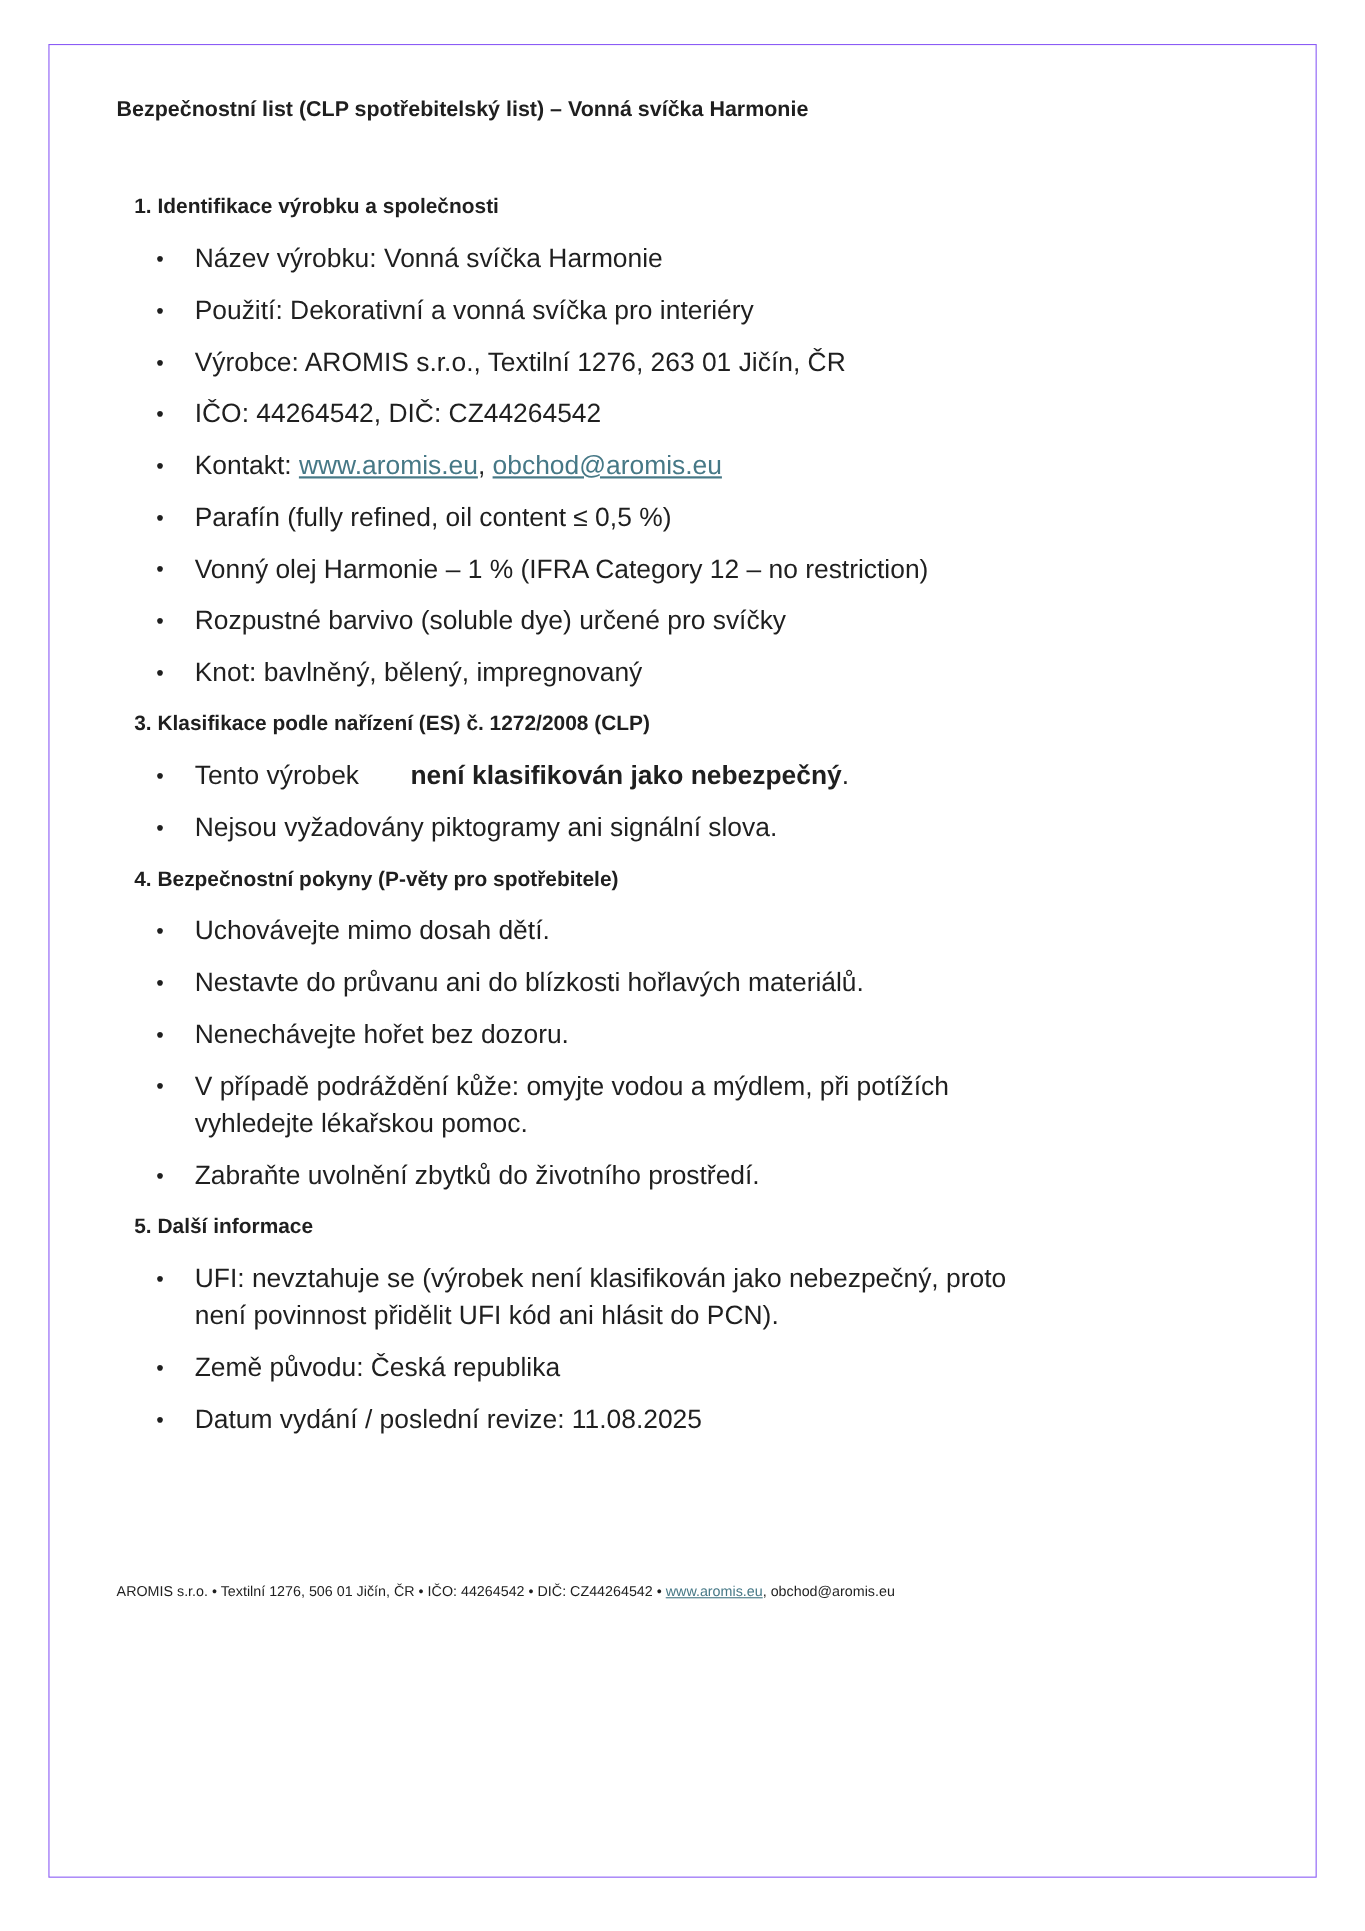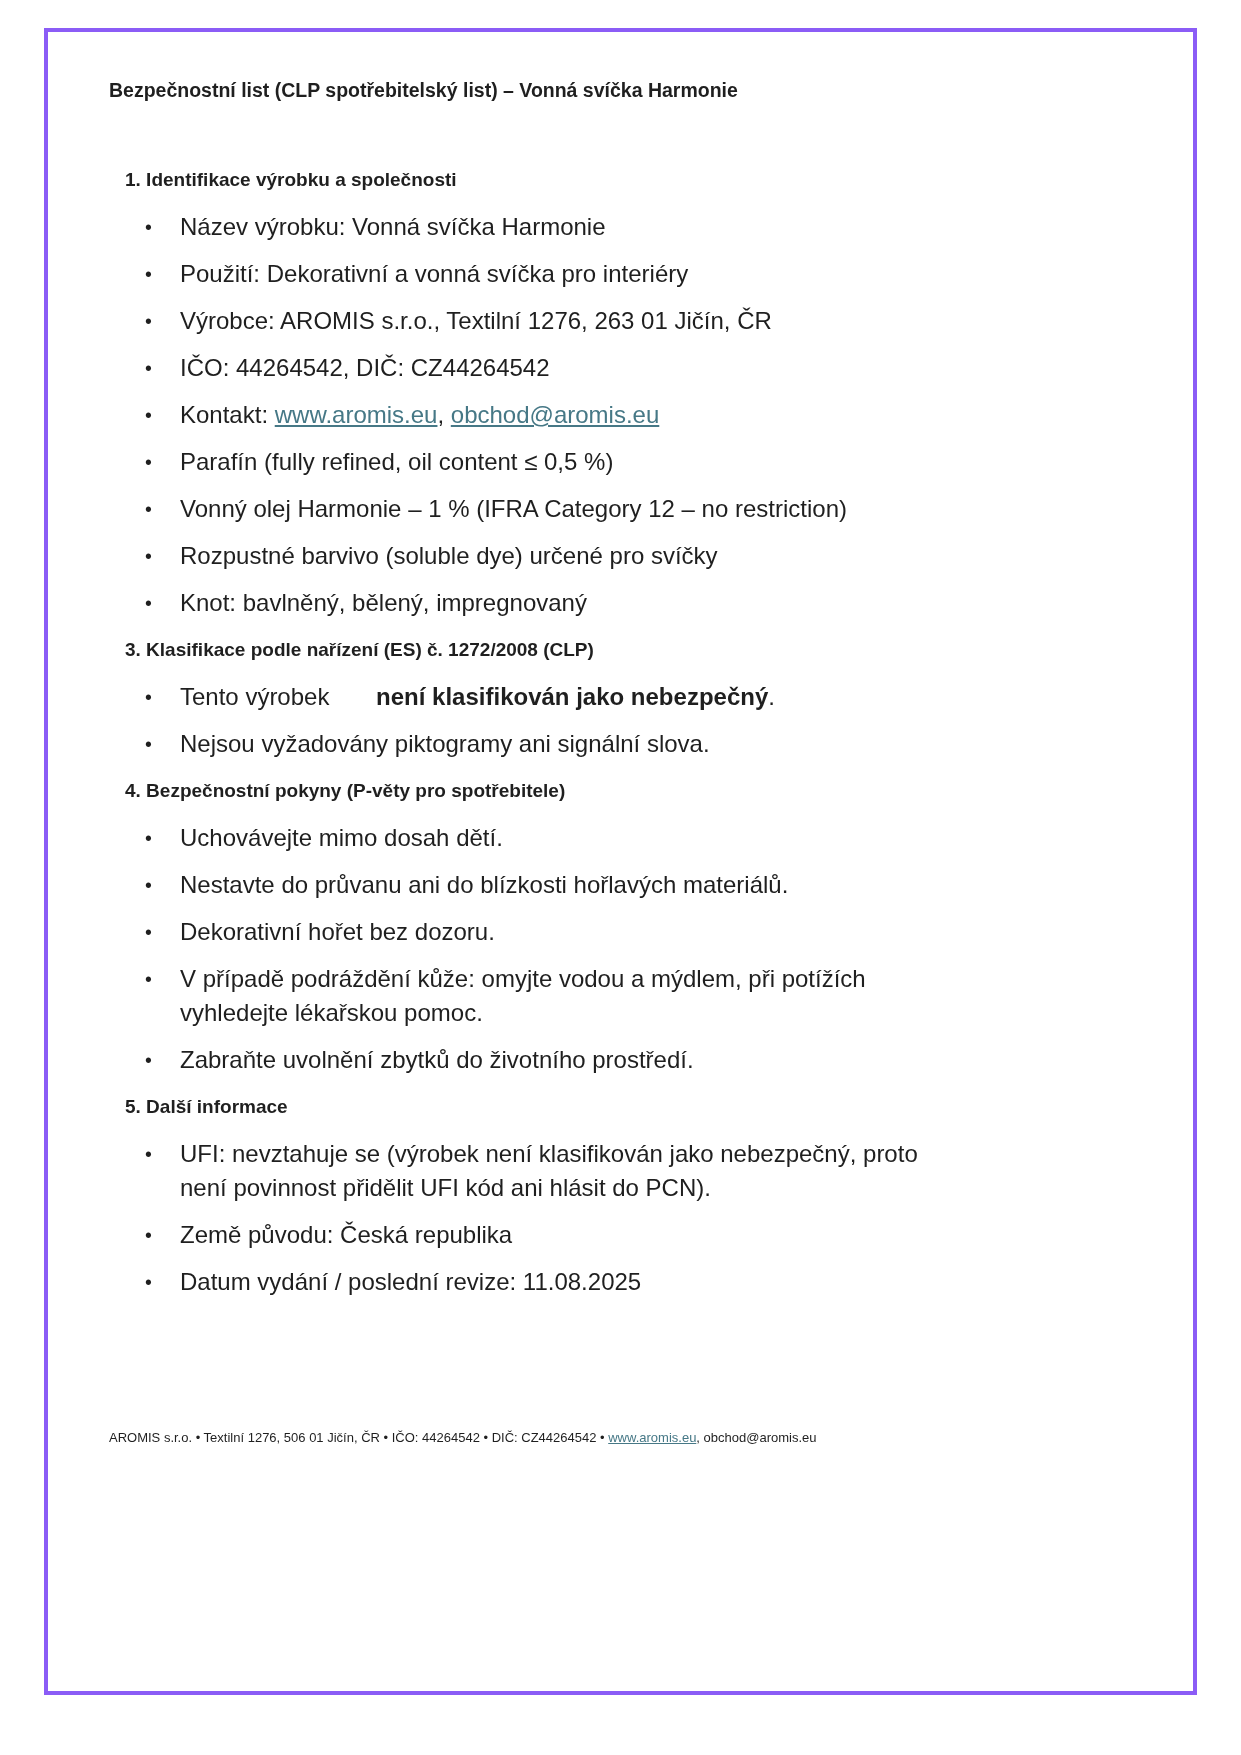--- a/index.html
+++ b/index.html
@@ -8,24 +8,24 @@
     width: 1241px;
     height: 1755px;
     position: relative;
     font-family: "Liberation Sans", sans-serif;
     color: #1f1f1f;
     -webkit-font-smoothing: antialiased;
   }
   .page {
     position: absolute;
     left: 44px;
-    top: 28px;
+    top: 40px;
     width: 1153px;
     height: 1667px;
-    border: 4px solid #8b5cf6;
+    border: 1px solid #8b5cf6;
     padding: 41px 61px 0 61px;
     background: #ffffff;
   }
   .doc-title {
     font-size: 19.5px;
     font-weight: bold;
     line-height: 34px;
     margin-bottom: 56px;
     color: #1f1f1f;
   }
@@ -97,21 +97,21 @@
       </ul>
       <div class="section-heading">3. Klasifikace podle nařízení (ES) č. 1272/2008 (CLP)</div>
       <ul class="bullet-list">
         <li class="bullet-item"><span>Tento výrobek </span><strong class="inline-bold">není klasifikován jako nebezpečný</strong><span>.</span></li>
         <li class="bullet-item"><span>Nejsou vyžadovány piktogramy ani signální slova.</span></li>
       </ul>
       <div class="section-heading">4. Bezpečnostní pokyny (P-věty pro spotřebitele)</div>
       <ul class="bullet-list">
         <li class="bullet-item"><span>Uchovávejte mimo dosah dětí.</span></li>
         <li class="bullet-item"><span>Nestavte do průvanu ani do blízkosti hořlavých materiálů.</span></li>
-        <li class="bullet-item"><span>Dekorativní hořet bez dozoru.</span></li>
+        <li class="bullet-item"><span>Nenechávejte hořet bez dozoru.</span></li>
         <li class="bullet-item"><span>V případě podráždění kůže: omyjte vodou a mýdlem, při potížích vyhledejte lékařskou pomoc.</span></li>
         <li class="bullet-item"><span>Zabraňte uvolnění zbytků do životního prostředí.</span></li>
       </ul>
       <div class="section-heading">5. Další informace</div>
       <ul class="bullet-list">
         <li class="bullet-item"><span>UFI: nevztahuje se (výrobek není klasifikován jako nebezpečný, proto není povinnost přidělit UFI kód ani hlásit do PCN).</span></li>
         <li class="bullet-item"><span>Země původu: Česká republika</span></li>
         <li class="bullet-item"><span>Datum vydání / poslední revize: 11.08.2025</span></li>
       </ul>
     </div>

